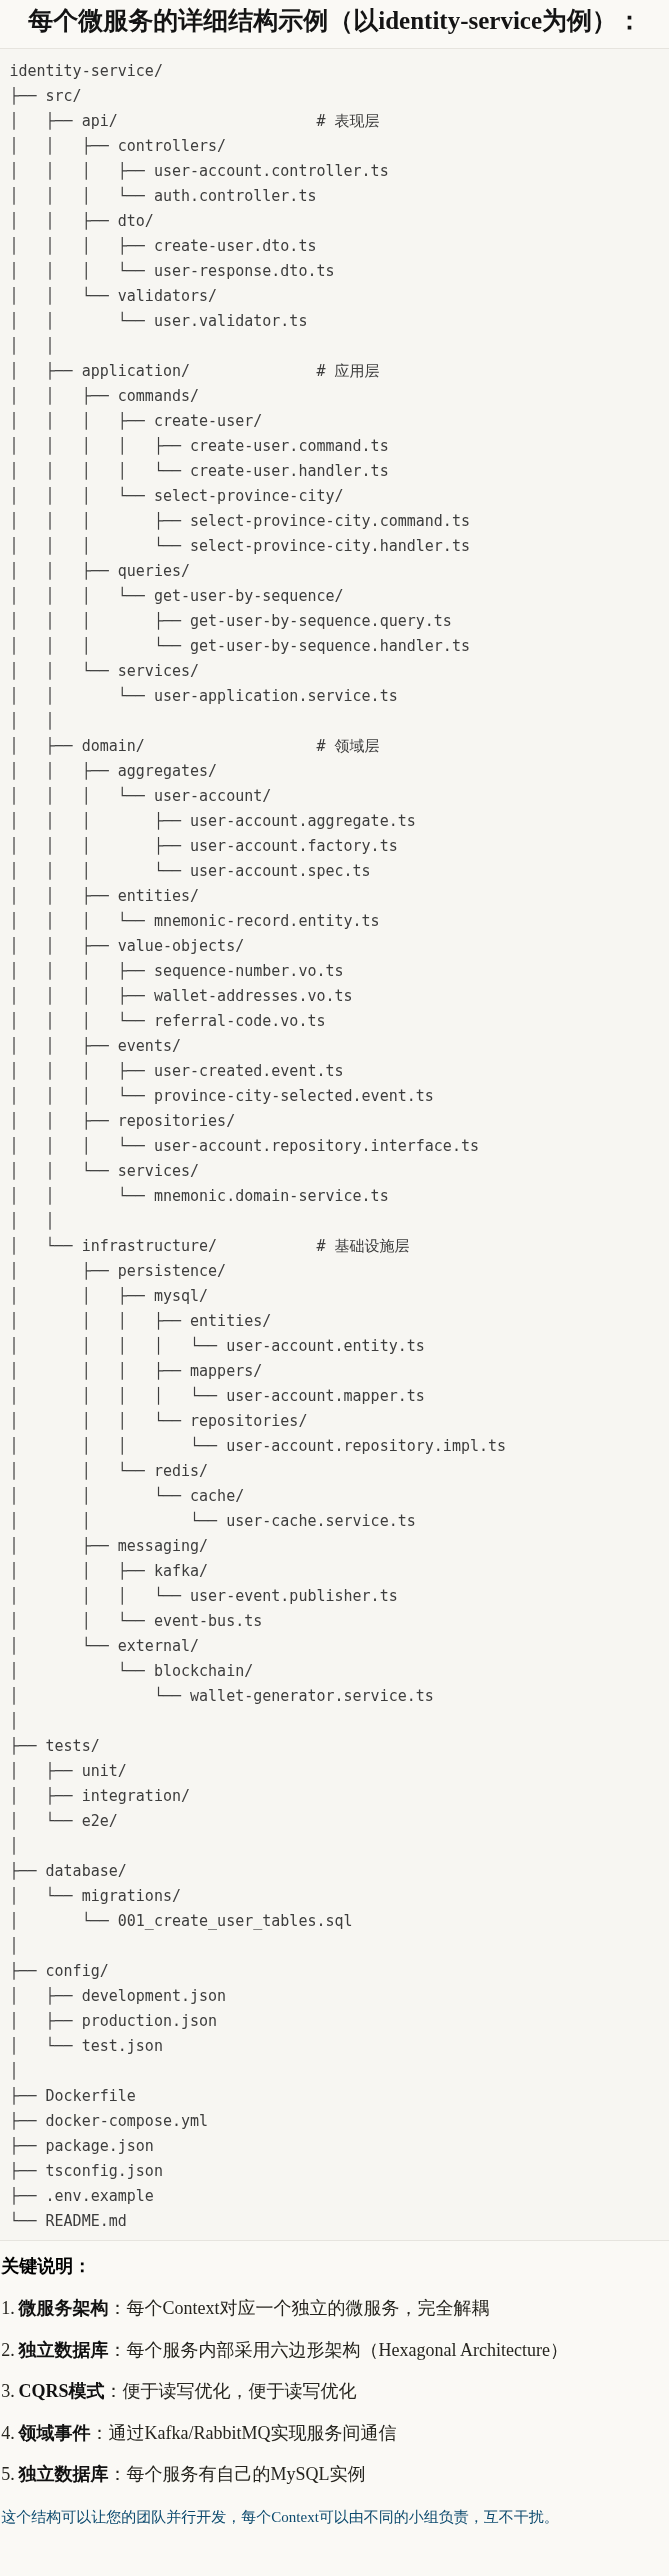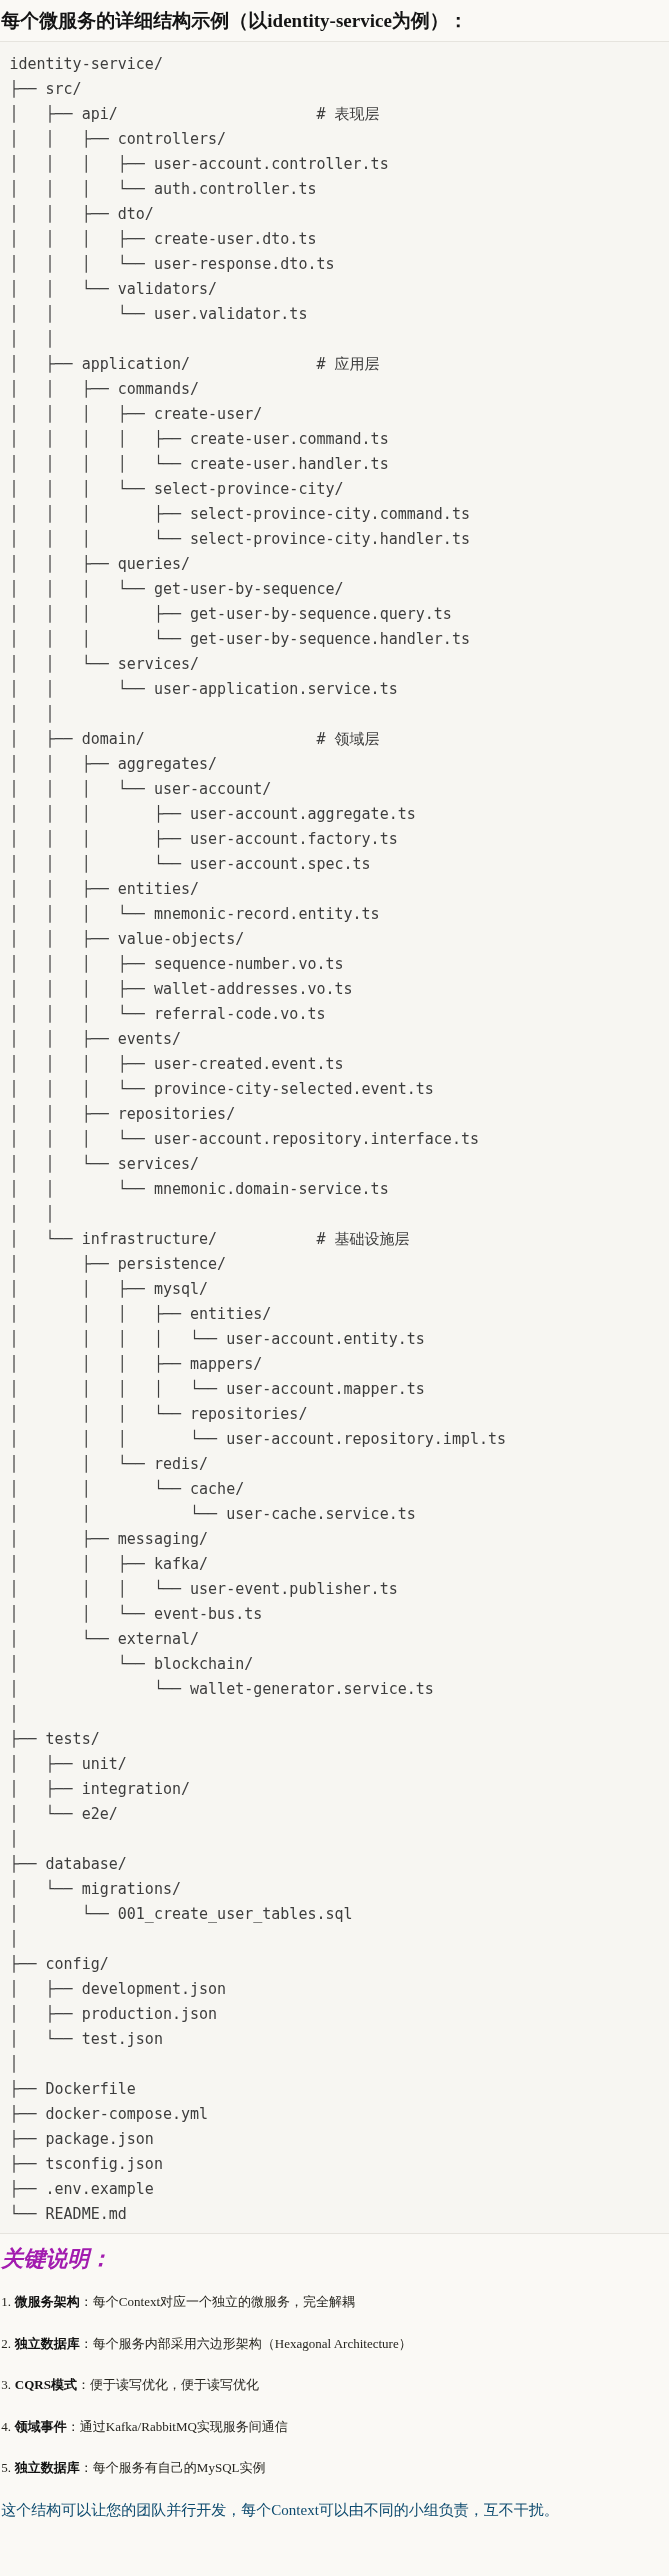--- a/index.html
+++ b/index.html
@@ -6,56 +6,56 @@
   body{
     width:669px;height:2576px;
     background:#faf9f5;
     color:#222;
     font-family:"Liberation Serif", serif;
     overflow:hidden;
     position:relative;
   }
   .page-title{
     margin:10px 0 0 1.3px;
-    font-size:19px;
+    font-size:25px;
     line-height:22.5px;
     font-weight:bold;
     color:#141414;
     letter-spacing:0;
+    text-align:center;
   }
   .tree-block{
-    margin-top:8px;
+    margin-top:15px;
     background:#f7f6f2;
     border-top:0.6px solid #e6e4de;
     border-bottom:0.6px solid #e6e4de;
     padding:10px 5px 6.3px 9.4px;
     box-sizing:border-box;
   }
   .tree{
     margin:0;
     font-family:"DejaVu Sans Mono", monospace;
     font-size:15px;
     line-height:25px;
     color:#3d3d3d;
     white-space:pre;
   }
   .notes{
     margin:15px 0 0 1.3px;
   }
   .notes-heading{
     margin:0;
-    font-size:22px;
+    font-size:18px;
     line-height:20.6px;
     font-weight:bold;
-    color:#a21caf;
-    font-style:italic;
+    color:#000000;
   }
   .note-item{
     margin-top:24px;
-    font-size:13px;
+    font-size:18px;
     line-height:17.5px;
     color:#26251f;
   }
   .note-item .num{
     margin-right:3.8px;
   }
   .note-item strong{
     font-weight:bold;
     color:#111;
   }

